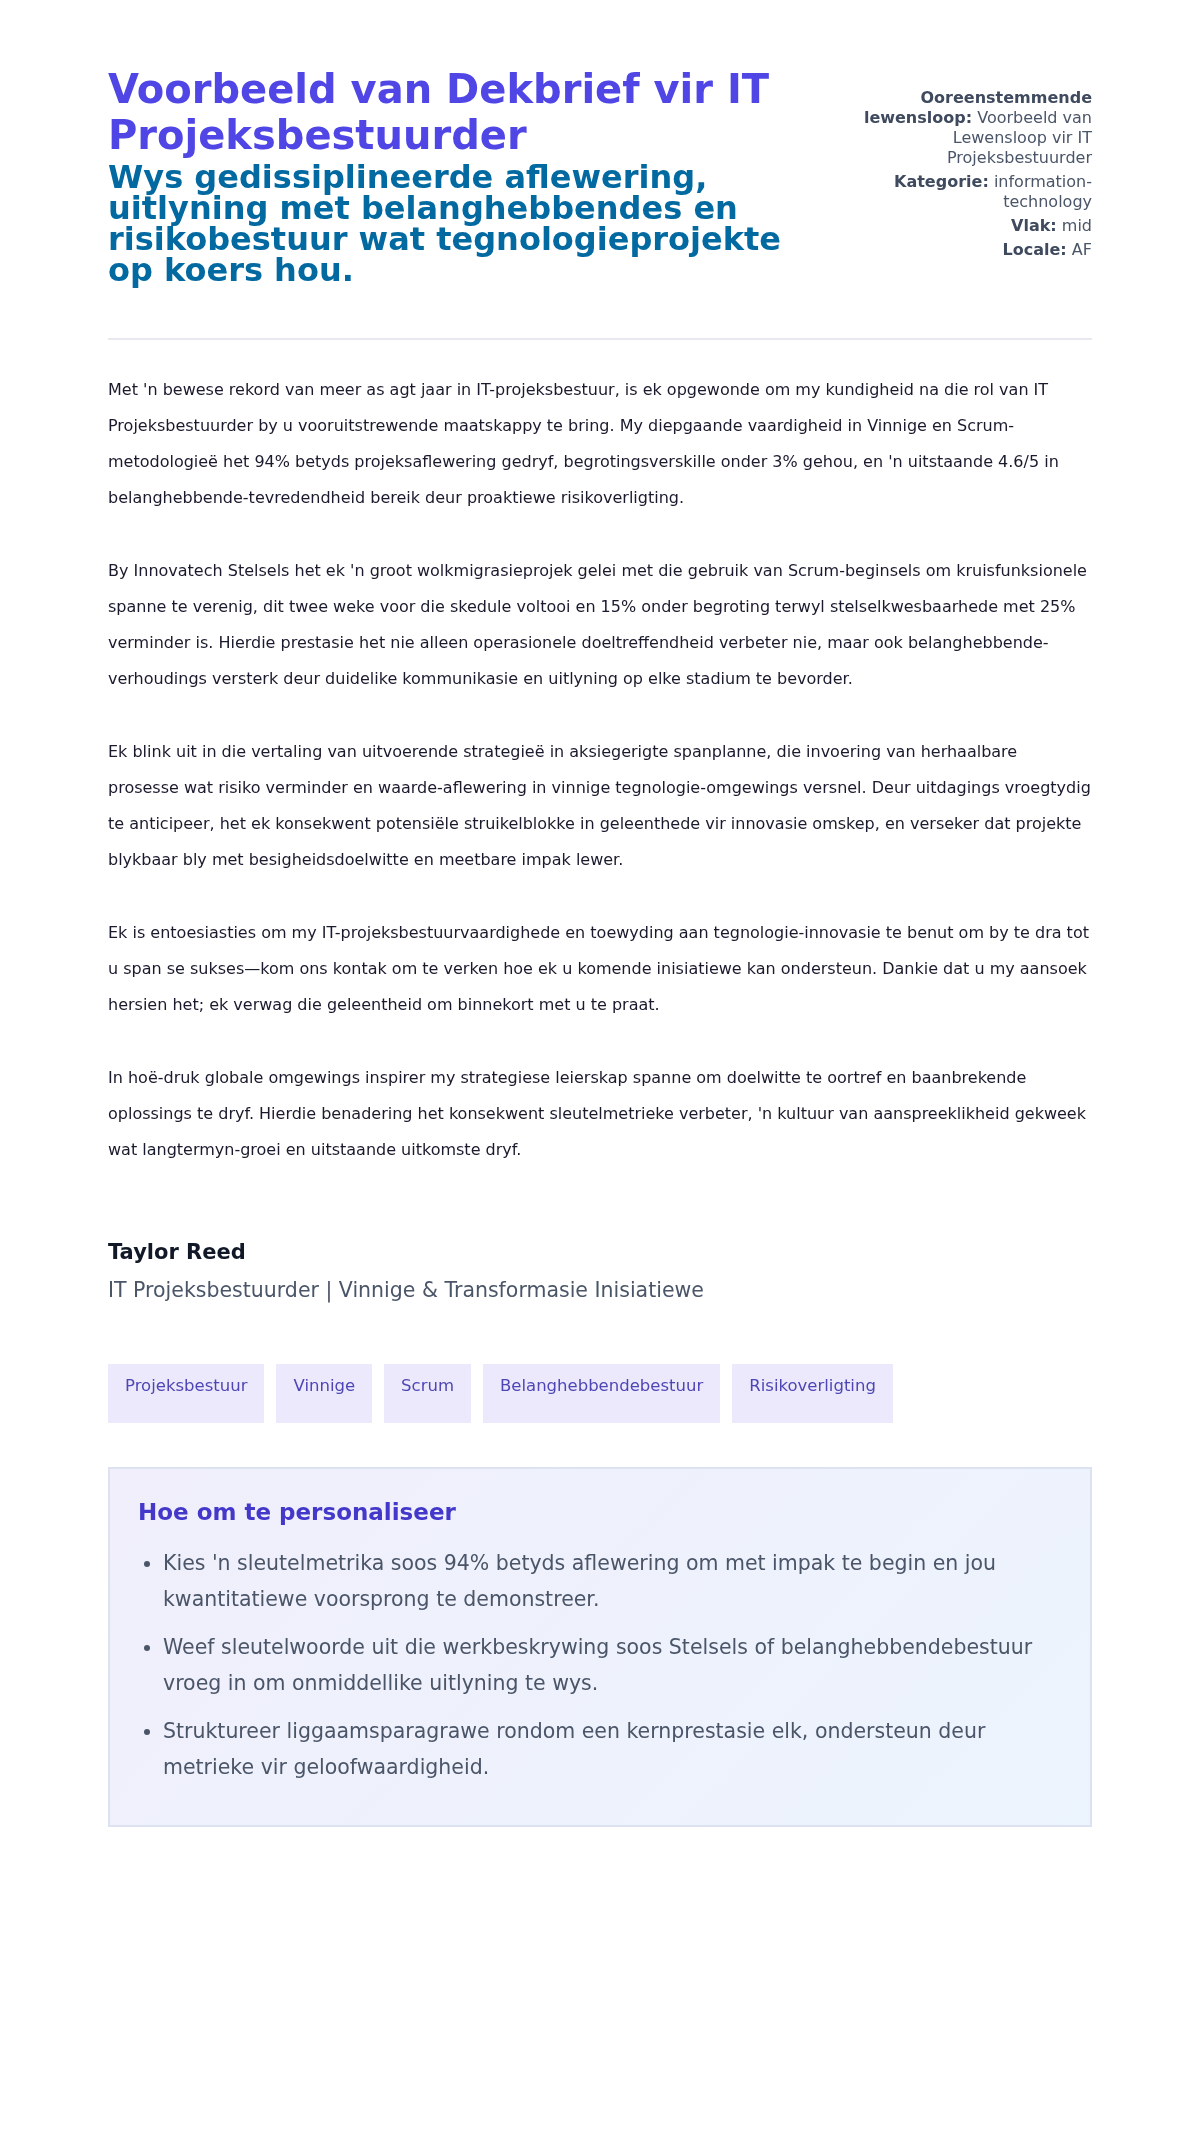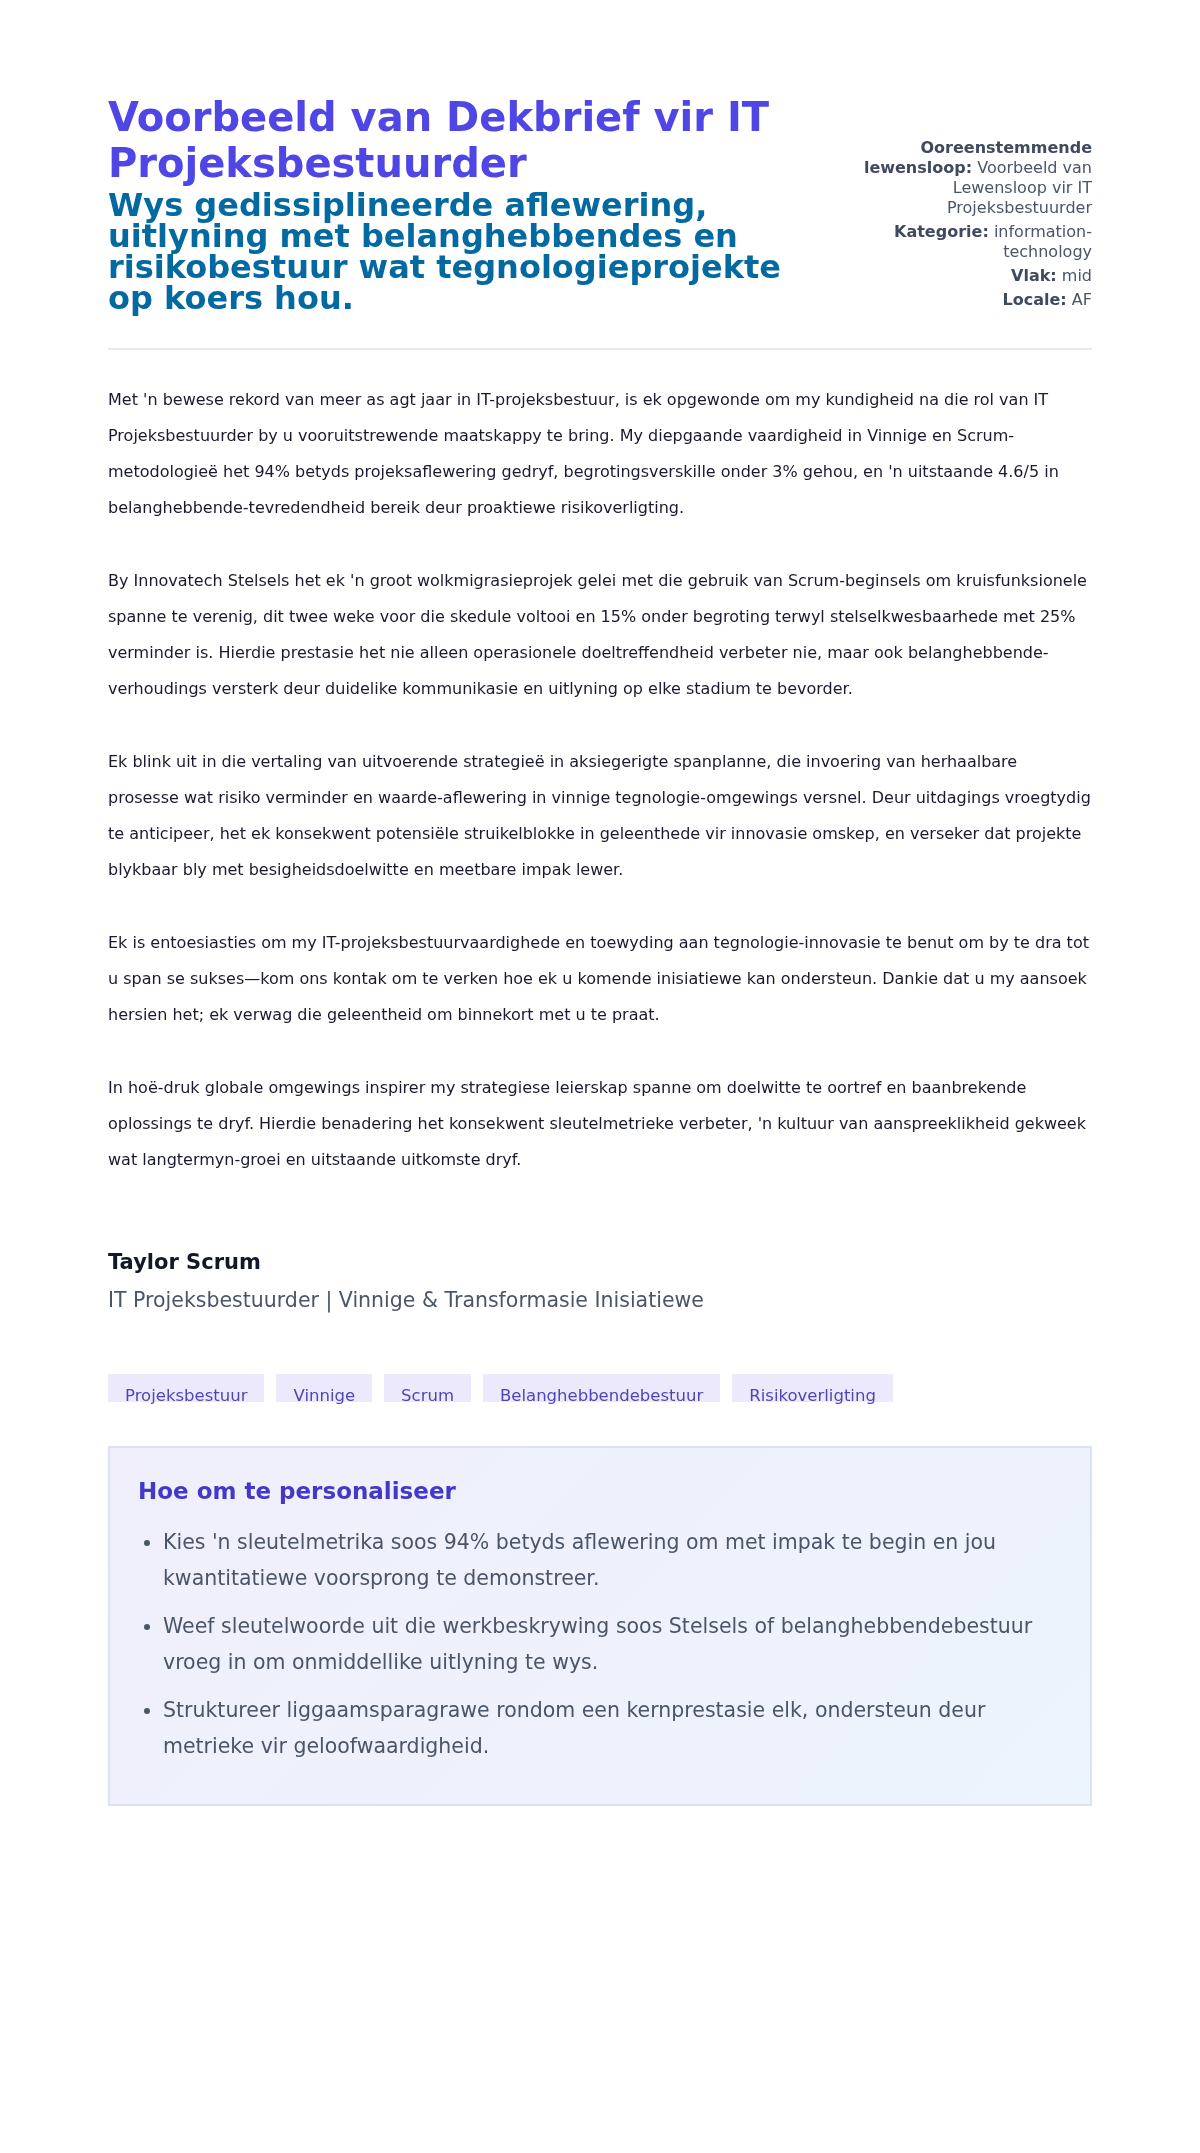--- a/index.html
+++ b/index.html
@@ -10,24 +10,23 @@
     color: #1a1a2e;
   }
   .page {
     width: 984px;
     margin: 0 auto;
     padding-top: 66px;
   }
   .header {
     display: flex;
     justify-content: space-between;
-    align-items: flex-end;
-    padding-bottom: 34px;
+    align-items: center;
+    padding-bottom: 52px;
     border-bottom: 2px solid #e8e8ee;
-    margin-top: 28px;
   }
   .header-left { width: 690px; }
   .title {
     margin: 0;
     font-size: 40px;
     line-height: 46px;
     font-weight: bold;
     color: #4f46e5;
   }
   .subtitle {
@@ -76,21 +75,21 @@
   .tags {
     display: flex;
     gap: 12px;
     margin-top: 62px;
   }
   .tag {
     background: #ebe9fb;
     color: #4f46b5;
     font-size: 16.5px;
     padding: 0 17px;
-    height: 28px;
+    height: 59px;
     line-height: 44px;
   }
   .tips {
     margin-top: 44px;
     border: 2px solid #dde2f0;
     background: linear-gradient(135deg, #f0effb 0%, #ecf4fd 100%);
     padding: 30px 28px 28px 28px;
   }
   .tips-title {
     margin: 0;
@@ -140,21 +139,21 @@
 
   <div class="body-text">
     <p class="para">Met 'n bewese rekord van meer as agt jaar in IT-projeksbestuur, is ek opgewonde om my kundigheid na die rol van IT Projeksbestuurder by u vooruitstrewende maatskappy te bring. My diepgaande vaardigheid in Vinnige en Scrum-metodologieë het 94% betyds projeksaflewering gedryf, begrotingsverskille onder 3% gehou, en 'n uitstaande 4.6/5 in belanghebbende-tevredendheid bereik deur proaktiewe risikoverligting.</p>
     <p class="para">By Innovatech Stelsels het ek 'n groot wolkmigrasieprojek gelei met die gebruik van Scrum-beginsels om kruisfunksionele spanne te verenig, dit twee weke voor die skedule voltooi en 15% onder begroting terwyl stelselkwesbaarhede met 25% verminder is. Hierdie prestasie het nie alleen operasionele doeltreffendheid verbeter nie, maar ook belanghebbende-verhoudings versterk deur duidelike kommunikasie en uitlyning op elke stadium te bevorder.</p>
     <p class="para">Ek blink uit in die vertaling van uitvoerende strategieë in aksiegerigte spanplanne, die invoering van herhaalbare prosesse wat risiko verminder en waarde-aflewering in vinnige tegnologie-omgewings versnel. Deur uitdagings vroegtydig te anticipeer, het ek konsekwent potensiële struikelblokke in geleenthede vir innovasie omskep, en verseker dat projekte blykbaar bly met besigheidsdoelwitte en meetbare impak lewer.</p>
     <p class="para">Ek is entoesiasties om my IT-projeksbestuurvaardighede en toewyding aan tegnologie-innovasie te benut om by te dra tot u span se sukses—kom ons kontak om te verken hoe ek u komende inisiatiewe kan ondersteun. Dankie dat u my aansoek hersien het; ek verwag die geleentheid om binnekort met u te praat.</p>
     <p class="para">In hoë-druk globale omgewings inspirer my strategiese leierskap spanne om doelwitte te oortref en baanbrekende oplossings te dryf. Hierdie benadering het konsekwent sleutelmetrieke verbeter, 'n kultuur van aanspreeklikheid gekweek wat langtermyn-groei en uitstaande uitkomste dryf.</p>
   </div>
 
   <div class="signature">
-    <p class="sig-name">Taylor Scrum</p>
+    <p class="sig-name">Taylor Reed</p>
     <p class="sig-title">IT Projeksbestuurder | Vinnige &amp; Transformasie Inisiatiewe</p>
   </div>
 
   <div class="tags">
     <span class="tag">Projeksbestuur</span>
     <span class="tag">Vinnige</span>
     <span class="tag">Scrum</span>
     <span class="tag">Belanghebbendebestuur</span>
     <span class="tag">Risikoverligting</span>
   </div>

